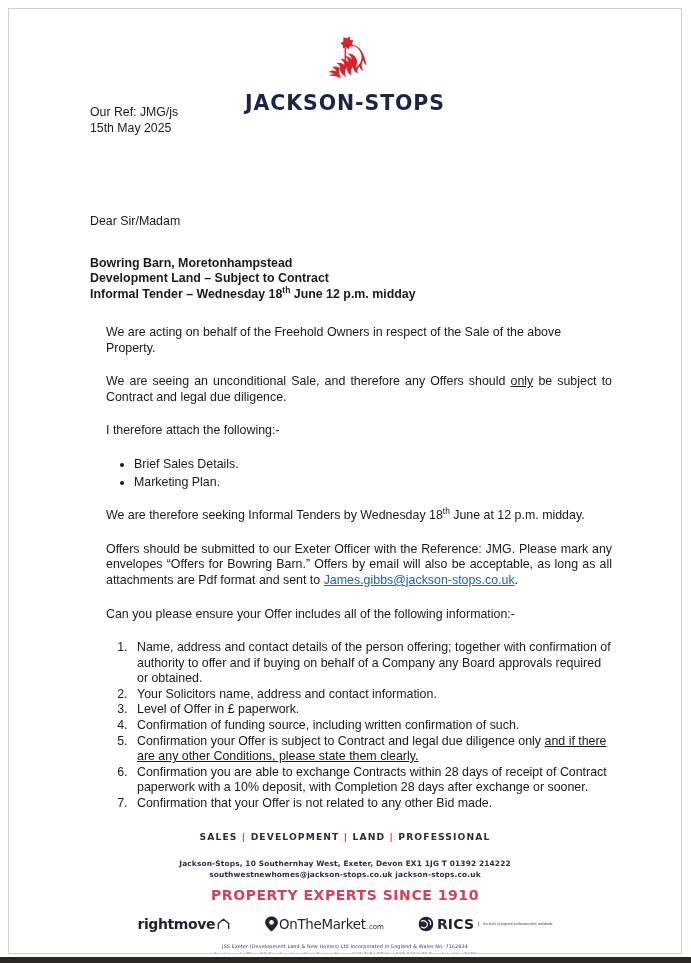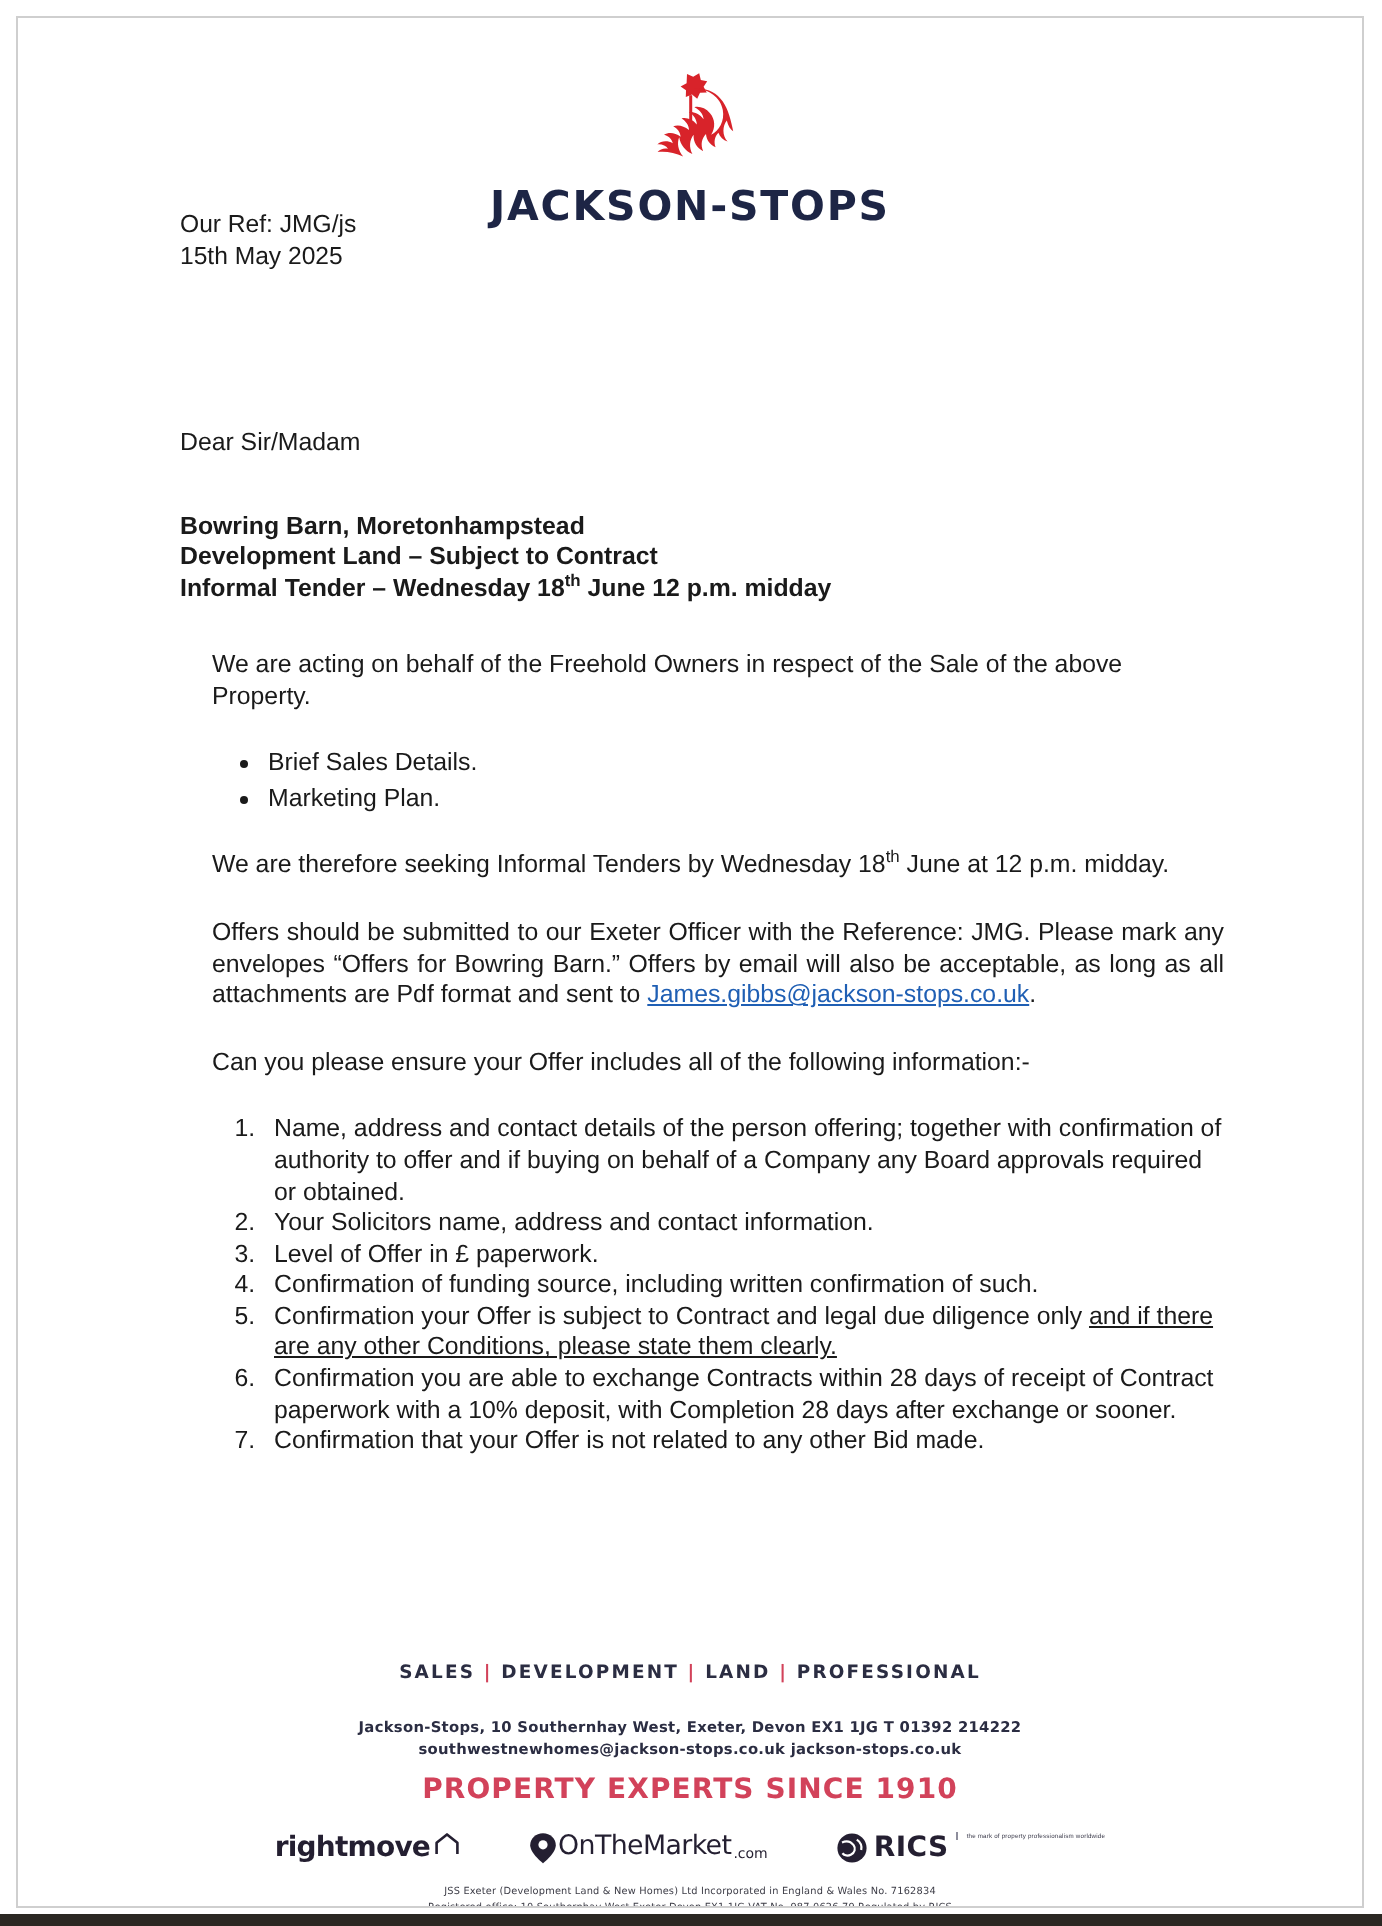--- a/index.html
+++ b/index.html
@@ -165,21 +165,21 @@
 
   .partner-row {
     margin-top: 13px;
     display: flex;
     justify-content: center;
     align-items: center;
     gap: 34px;
   }
   .partner {
     display: flex;
-    align-items: flex-start;
+    align-items: center;
     color: #241f31;
   }
   .rm-word {
     font-family: "DejaVu Sans", sans-serif;
     font-weight: bold;
     font-size: 14px;
     letter-spacing: -0.4px;
   }
   .rm-house { margin-left: 2px; }
   .otm-word {
@@ -251,22 +251,24 @@
     <div class="salutation">Dear Sir/Madam</div>
 
     <div class="subject">
       <div>Bowring Barn, Moretonhampstead</div>
       <div>Development Land – Subject to Contract</div>
       <div><span>Informal Tender – Wednesday 18</span><sup>th</sup><span> June 12 p.m. midday</span></div>
     </div>
 
     <p class="para lead">We are acting on behalf of the Freehold Owners in respect of the Sale of the above Property.</p>
 
-
-
+    <p class="para"><span>We are seeing an unconditional Sale, and therefore any Offers should </span><span class="u">only</span><span> be subject to Contract and legal due diligence.</span></p>
+
+
+    <p class="para lead">I therefore attach the following:-</p>
 
     <ul class="bullets">
       <li>Brief Sales Details.</li>
       <li>Marketing Plan.</li>
     </ul>
 
     <p class="para lead"><span>We are therefore seeking Informal Tenders by Wednesday 18</span><sup>th</sup><span> June at 12 p.m. midday.</span></p>
 
     <p class="para"><span>Offers should be submitted to our Exeter Officer with the Reference: JMG.  Please mark any envelopes “Offers for Bowring Barn.”  Offers by email will also be acceptable, as long as all attachments are Pdf format and sent to </span><a class="maillink" href="#">James.gibbs@jackson-stops.co.uk</a><span>.</span></p>
 

